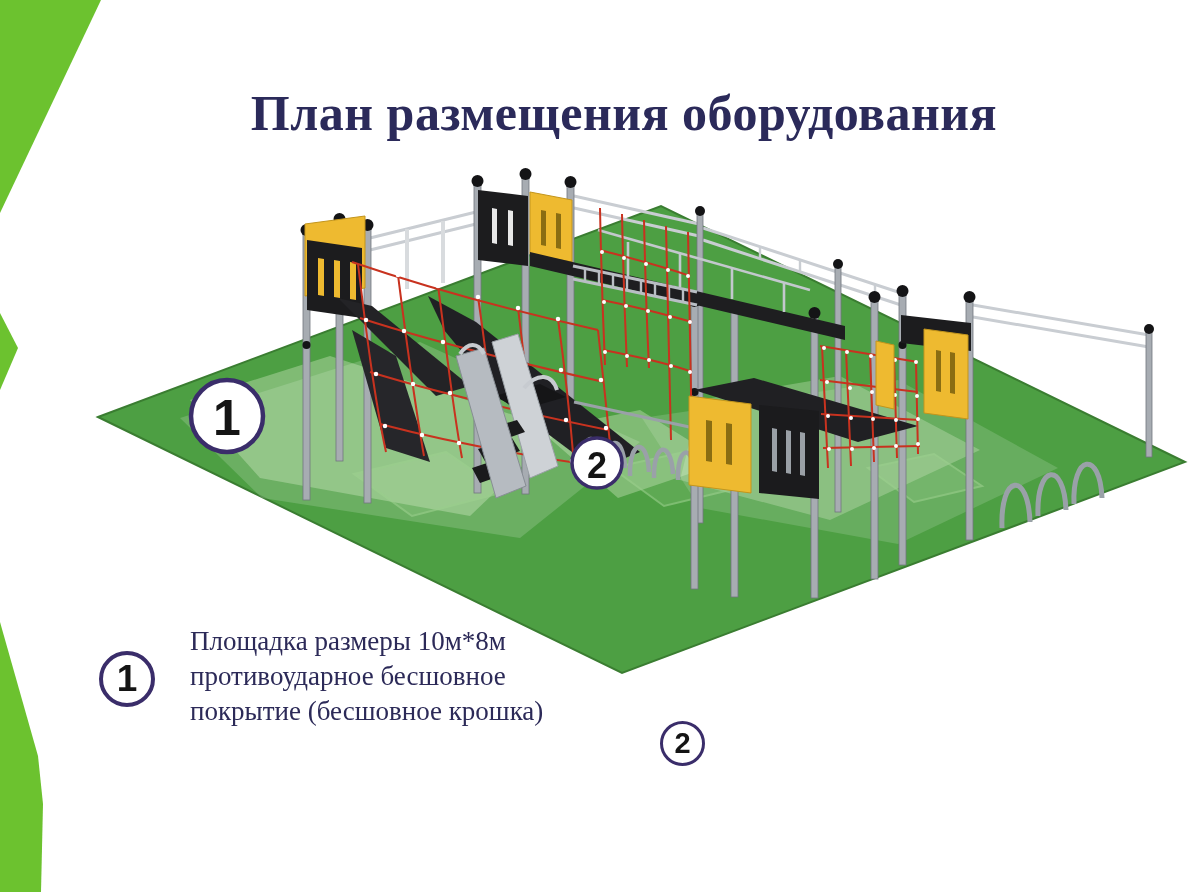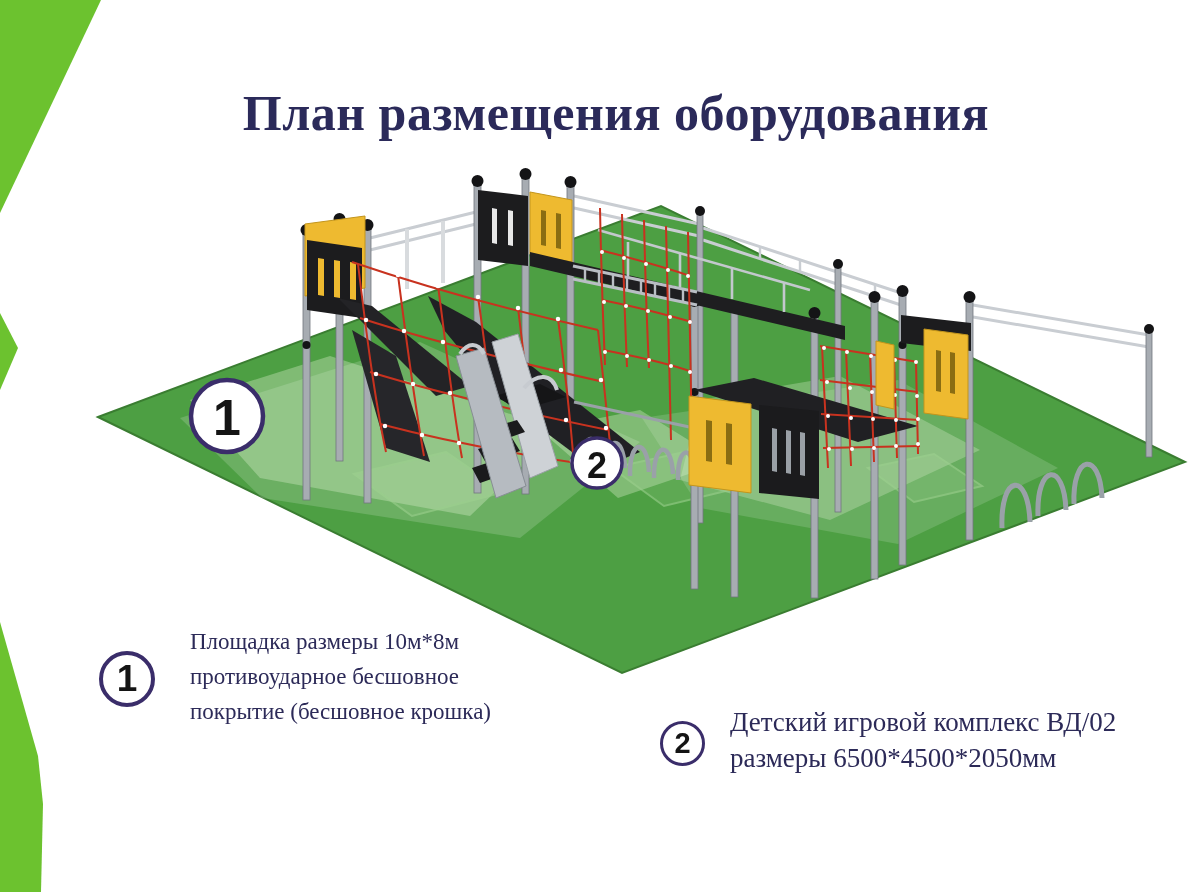--- a/index.html
+++ b/index.html
@@ -3,33 +3,33 @@
 <meta charset="utf-8">
 <style>
   html,body{margin:0;padding:0;}
   body{
     width:1200px;height:892px;position:relative;overflow:hidden;
     background:#ffffff;font-family:"Liberation Serif",serif;
   }
   .slide{position:absolute;inset:0;}
   svg.scene{position:absolute;left:0;top:0;}
   .title{
-    position:absolute;left:44px;top:84px;width:1144px;
+    position:absolute;left:52px;top:84px;width:1144px;
     text-align:center;font-size:50px;font-weight:600;color:#2b2a5a;
     letter-spacing:.5px;white-space:nowrap;
   }
   .legend-circle{
     position:absolute;background:#fff;border:4px solid #3a2d6a;border-radius:50%;
     box-sizing:border-box;display:flex;align-items:center;justify-content:center;
     font-family:"Liberation Sans",sans-serif;font-weight:bold;color:#141414;
   }
   .lc1{left:99px;top:651px;width:56px;height:56px;font-size:37px;}
   .lc2{left:660px;top:721px;width:45px;height:45px;font-size:29px;border-width:3.5px;}
   .legend-text{position:absolute;color:#2c2a58;}
-  .lt1{left:190px;top:624px;font-size:23px;line-height:35px;}
+  .lt1{left:190px;top:624px;font-size:27px;line-height:35px;}
   .lt2{left:730px;top:704px;font-size:27px;line-height:36px;}
   .marker-num{
     font-family:"Liberation Sans",sans-serif;font-weight:bold;fill:#141414;
   }
 </style>
 </head>
 <body>
 
 <div class="slide">
 
@@ -256,18 +256,14 @@
   </div>
   <div class="legend-text lt1">
     <div>Площадка размеры 10м*8м</div>
     <div>противоударное бесшовное</div>
     <div>покрытие (бесшовное крошка)</div>
   </div>
 
   <div class="legend-circle lc2">
     <span>2</span>
   </div>
-  <div class="legend-text lt2">
-    <div>Детский игровой комплекс ВД/02</div>
-    <div>размеры 6500*4500*2050мм</div>
-  </div>
 
 </div>
 
 </body></html>

